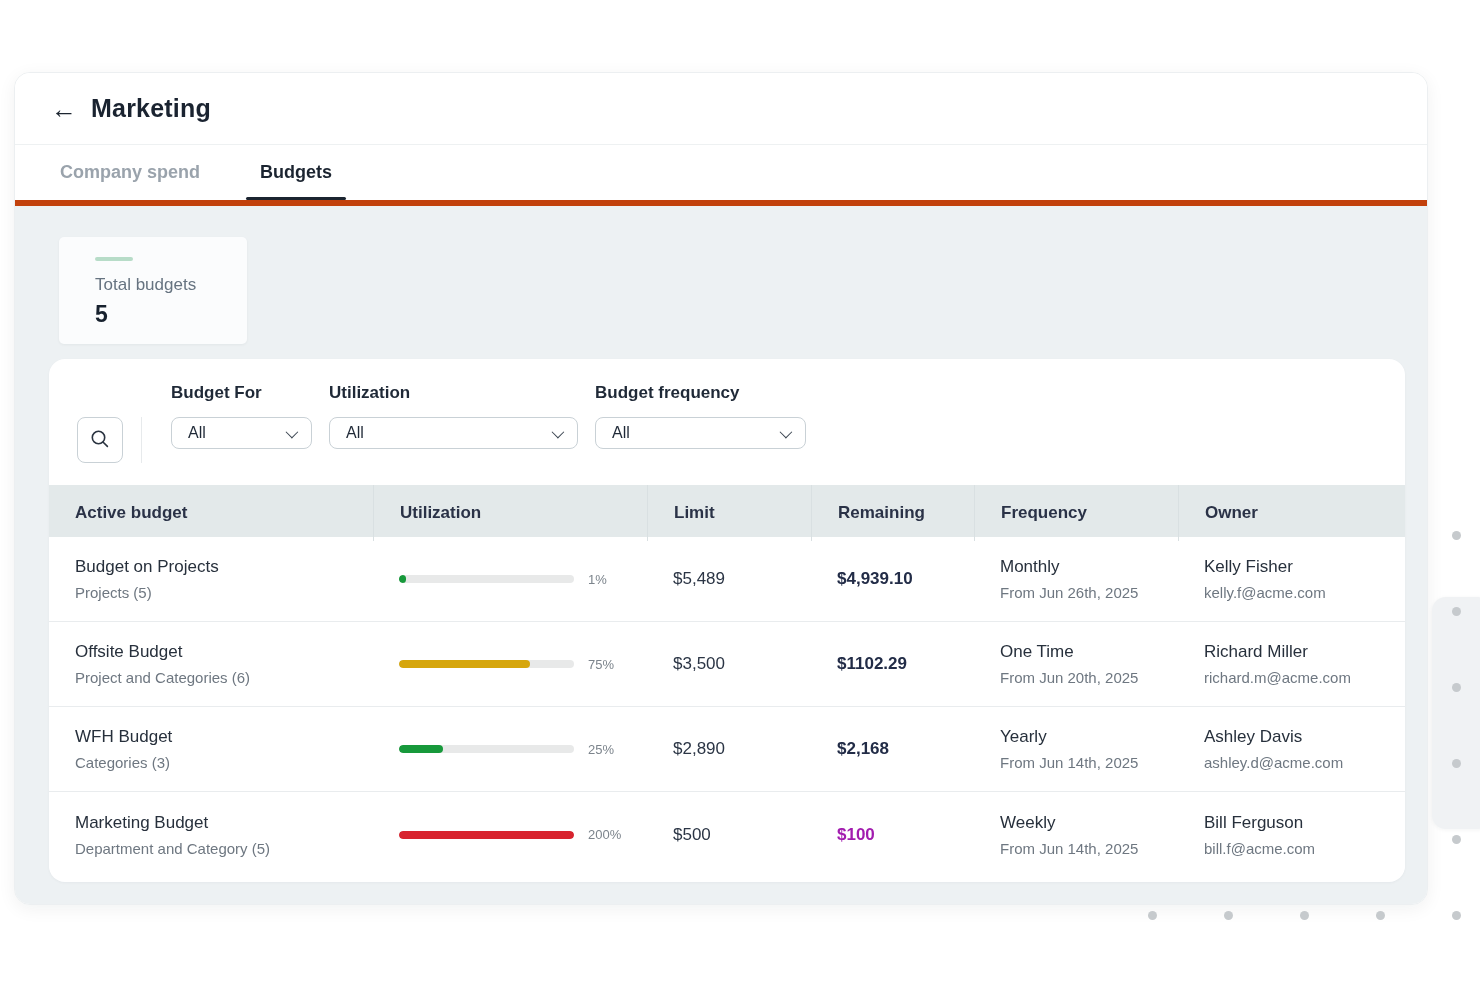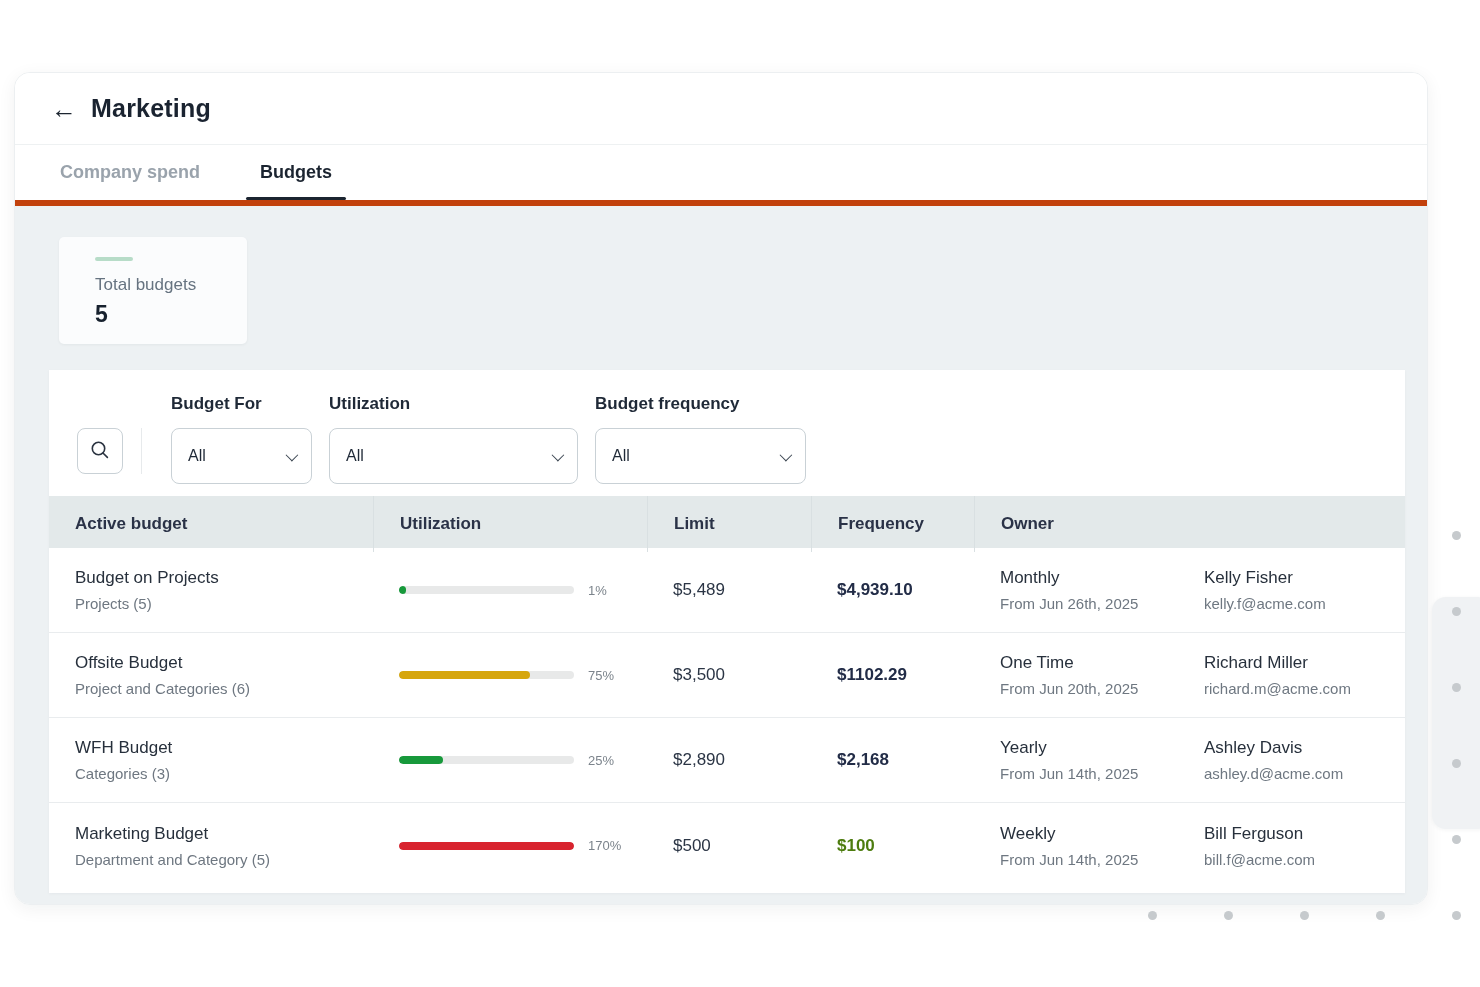--- a/index.html
+++ b/index.html
@@ -83,24 +83,24 @@
   }
   .summary-accent {
     width: 38px; height: 4px; border-radius: 2px;
     margin-bottom: 14px;
   }
   .summary-label { font-size: 17px; color: #667380; margin-bottom: 6px; }
   .summary-value { font-size: 23px; font-weight: 700; color: #17212e; }
 
   
   .main-card {
-    position: absolute; left: 34px; top: 164px;
+    position: absolute; left: 34px; top: 153px;
     width: 1356px; height: 523px;
     background: #ffffff;
-    border-radius: 0;
+    border-radius: 16px;
     box-shadow: 0 1px 3px rgba(20,30,40,0.04);
   }
 
   .filter-section { position: relative; height: 126px; }
   .filter-label {
     position: absolute; top: 24px;
     font-size: 17px; font-weight: 700; color: #1f2937;
   }
   .search-btn {
     position: absolute; left: 28px; top: 58px;
@@ -108,21 +108,21 @@
     background: #ffffff;
     border: 1px solid #c9d1d6; border-radius: 8px;
     display: flex; align-items: center; justify-content: center;
     cursor: pointer;
   }
   .filter-divider {
     position: absolute; left: 92px; top: 58px;
     width: 1px; height: 46px; background: #e7eaec;
   }
   .select {
-    position: absolute; top: 58px; height: 56px;
+    position: absolute; top: 58px; height: 32px;
     background: #ffffff;
     border: 1px solid #c9d1d6; border-radius: 8px;
     display: flex; align-items: center; justify-content: space-between;
     padding: 0 16px;
     font-size: 16px; color: #1f2937;
     cursor: pointer;
   }
   .chevron {
     width: 9px; height: 9px;
     border-right: 1.8px solid #3a4450;
@@ -241,20 +241,21 @@
         <div class="select" style="left:546px; width:211px">
           <span>All</span>
           <span class="chevron"></span>
         </div>
       </div>
 
       <div class="grid-row table-header">
         <div class="th">Active budget</div>
         <div class="th">Utilization</div>
         <div class="th">Limit</div>
+        <div class="th">Remaining</div>
         <div class="th">Frequency</div>
         <div class="th">Owner</div>
       </div>
 
       <div class="grid-row table-row">
         <div class="cell">
           <div class="cell-main">Budget on Projects</div>
           <div class="cell-sub">Projects (5)</div>
         </div>
         <div class="cell util-wrap">
@@ -323,24 +324,24 @@
 
       <div class="grid-row table-row">
         <div class="cell">
           <div class="cell-main">Marketing Budget</div>
           <div class="cell-sub">Department and Category (5)</div>
         </div>
         <div class="cell util-wrap">
           <div class="bar-track">
             <div class="bar-fill" style="width:100%;background:#d8232e"></div>
           </div>
-          <span class="util-pct">170%</span>
+          <span class="util-pct">200%</span>
         </div>
         <div class="cell limit-val">$500</div>
-        <div class="cell remaining-val" style="color:#4d7c0f">$100</div>
+        <div class="cell remaining-val" style="color:#a21caf">$100</div>
         <div class="cell">
           <div class="cell-main">Weekly</div>
           <div class="cell-sub">From Jun 14th, 2025</div>
         </div>
         <div class="cell">
           <div class="cell-main">Bill Ferguson</div>
           <div class="cell-sub">bill.f@acme.com</div>
         </div>
       </div>
 

